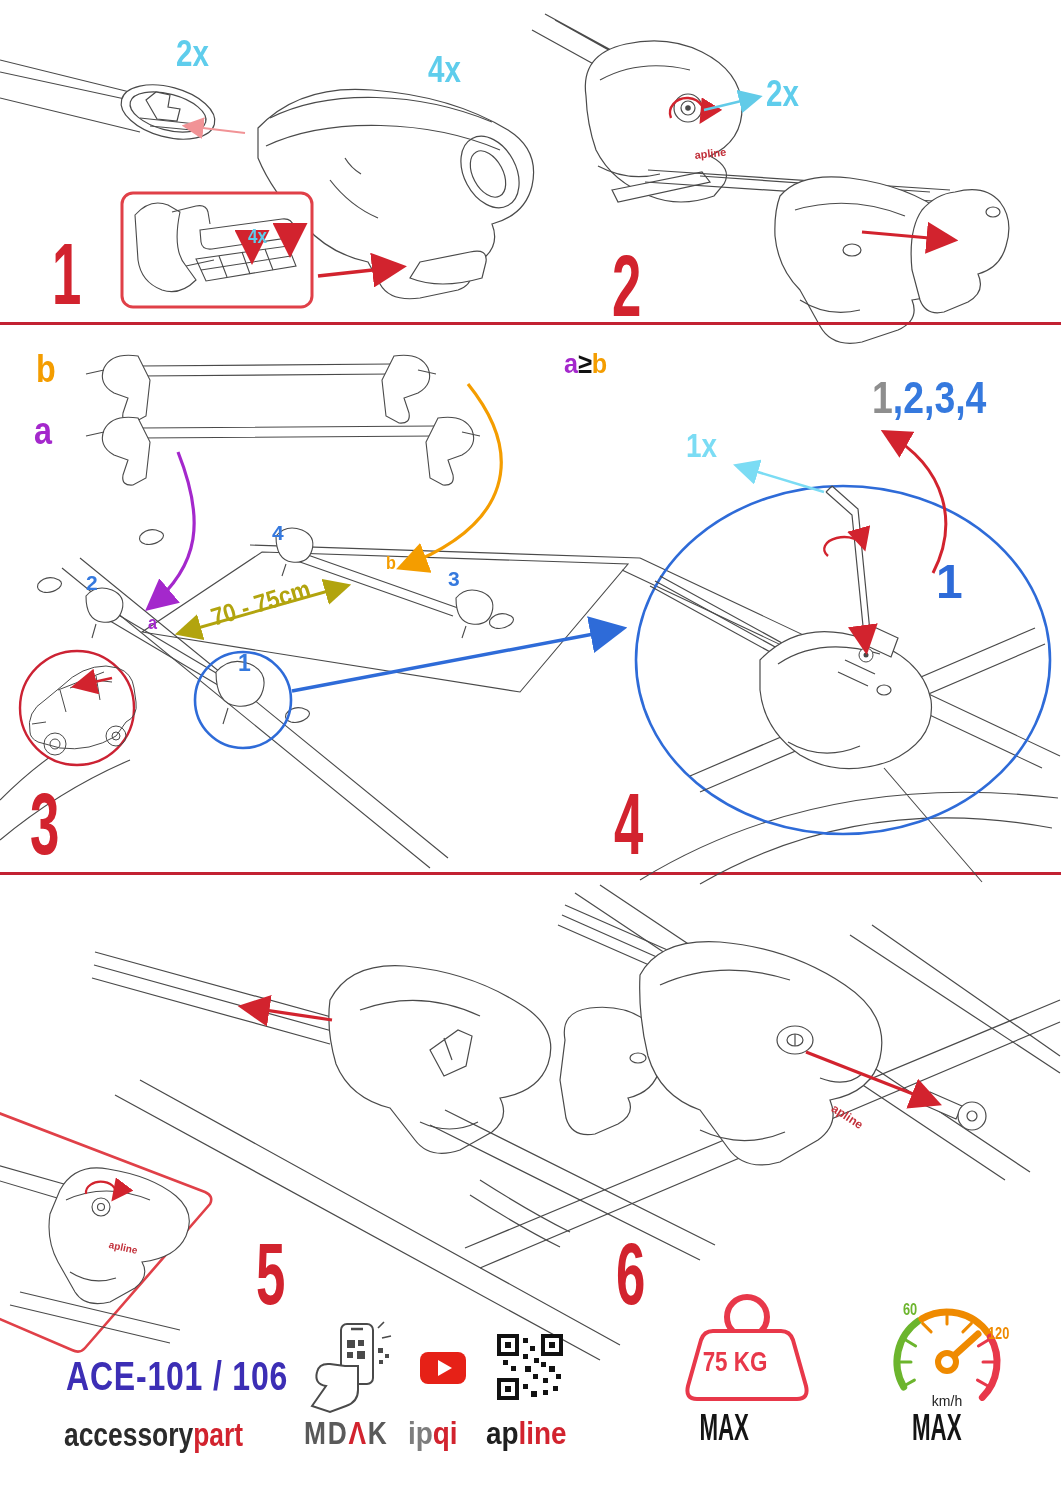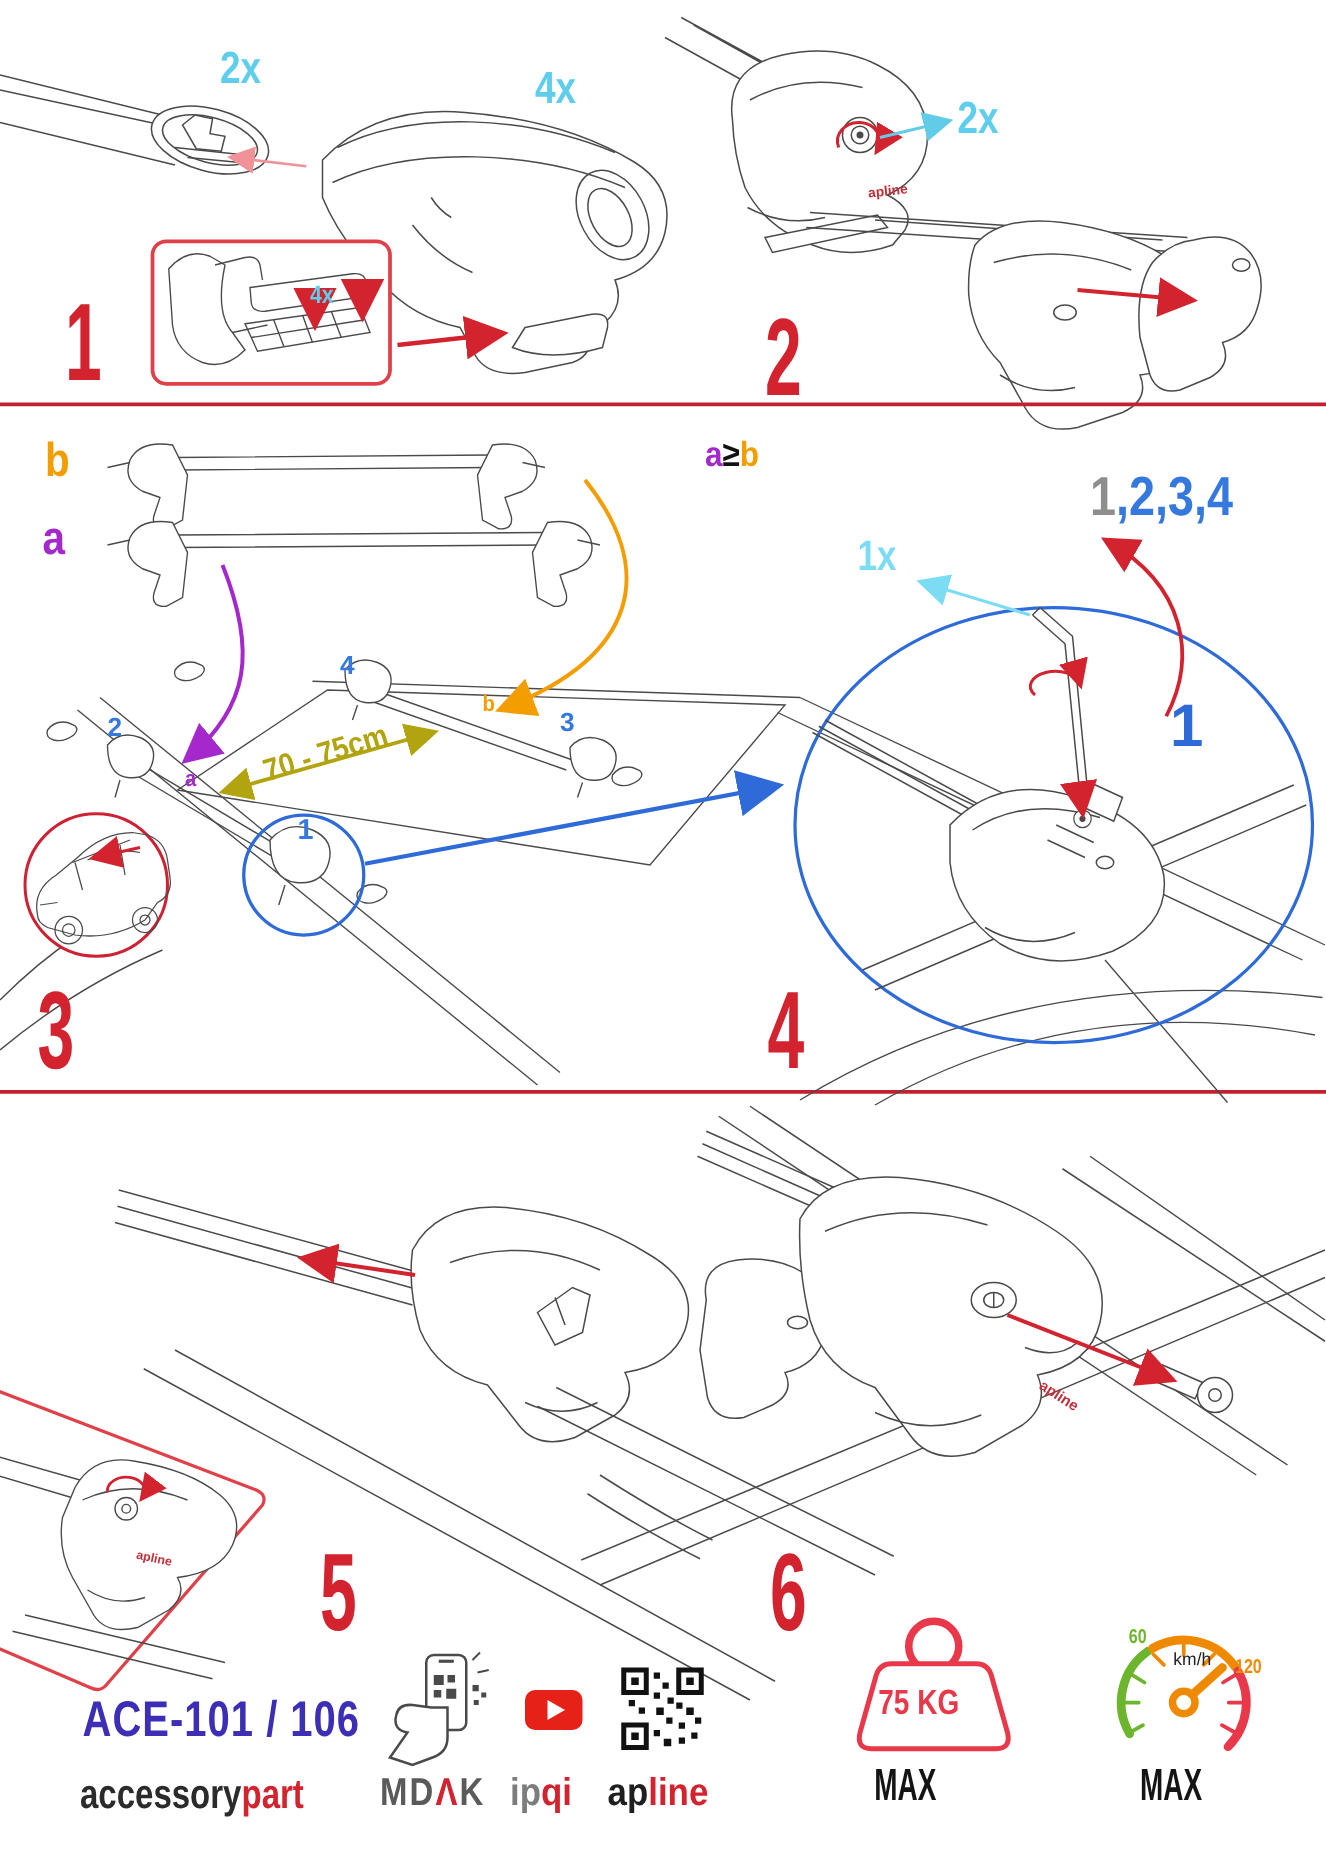--- a/index.html
+++ b/index.html
@@ -348,16 +348,16 @@
     <span>ip</span><span class="red">qi</span>
   </div>
   <div class="lbl apline" style="left:486px;top:1418px;">
     <span>ap</span><span class="red">line</span>
   </div>
 
   <div class="lbl wval ctr" style="left:687px;top:1348px;width:120px;">75 KG</div>
   <div class="lbl max ctr" style="left:687px;top:1410px;width:120px;">MAX</div>
   <div class="lbl sp60" style="left:903px;top:1302px;">60</div>
   <div class="lbl sp120" style="left:988px;top:1326px;">120</div>
-  <div class="lbl kmh ctr" style="left:925px;top:1320px;width:44px;text-align:right;">km/h</div>
+  <div class="lbl kmh ctr" style="left:925px;top:1394px;width:44px;">km/h</div>
   <div class="lbl max ctr" style="left:912px;top:1410px;width:70px;">MAX</div>
 
 </div>
 
 </body></html>

